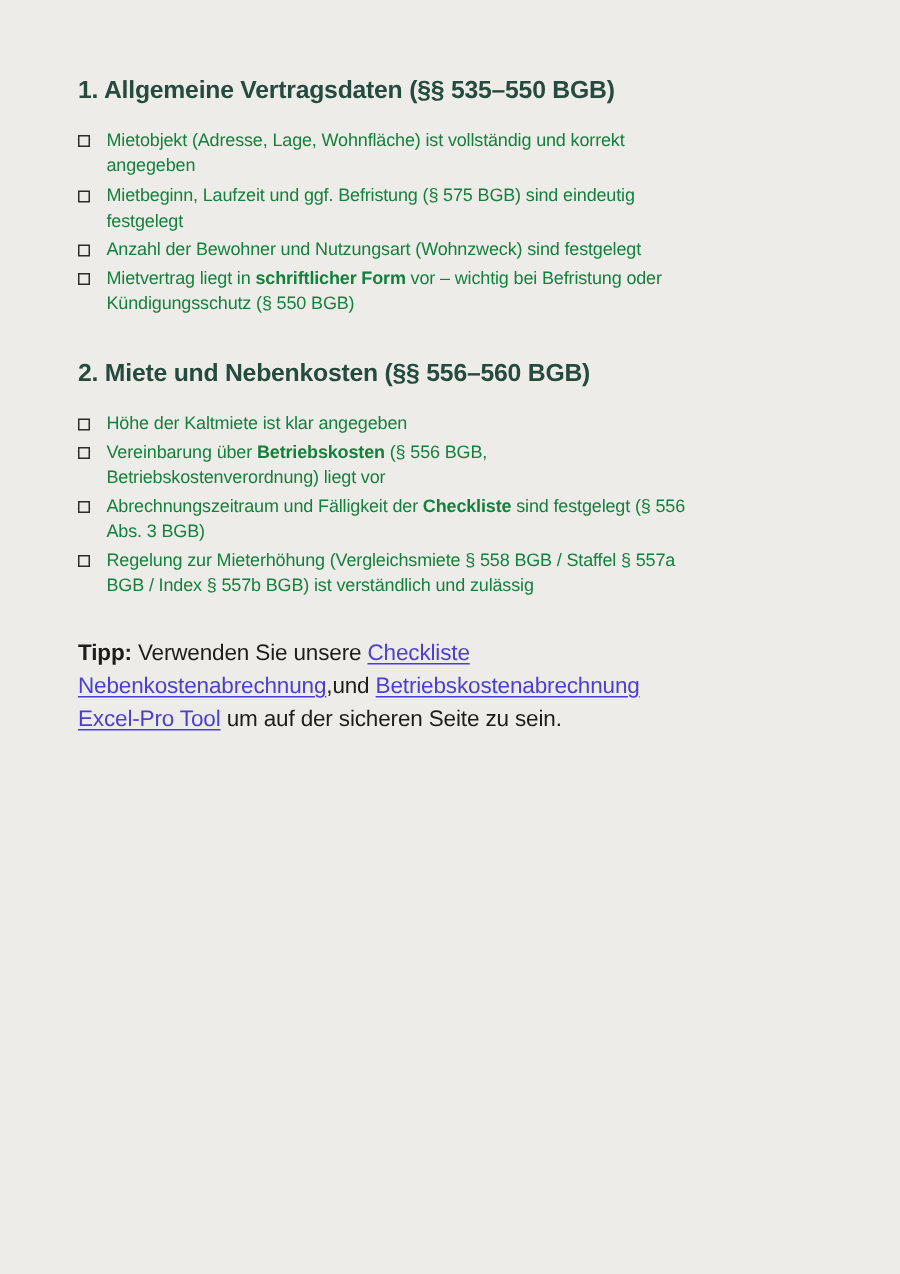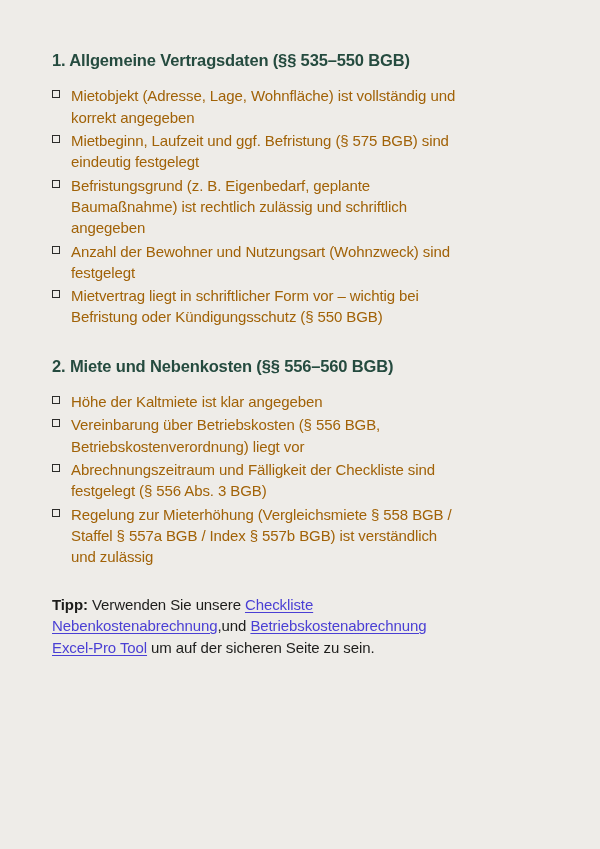--- a/index.html
+++ b/index.html
@@ -38,40 +38,40 @@
   }
   ul.checklist {
     list-style: none;
     margin: 0;
     padding: 0;
   }
   ul.checklist > li {
     position: relative;
     padding-left: 19px;
     margin-bottom: 2px;
-    font-size: 15px;
+    font-size: 12px;
     line-height: 1.42;
-    color: #a16207;
+    color: #15803d;
     letter-spacing: -0.1px;
   }
   ul.checklist > li .box {
     position: absolute;
     left: 0;
     top: 5px;
     width: 8px;
     height: 8px;
     border: 1px solid #2c2c2a;
     background: transparent;
     box-sizing: border-box;
   }
   .li-text {
     display: block;
   }
   .li-text b {
-    font-weight: normal;
+    font-weight: bold;
   }
   .tip {
     margin-top: 26px;
     font-size: 15px;
     line-height: 1.45;
     letter-spacing: -0.1px;
     color: #1d1d1b;
   }
   .tip .tip-label {
     font-weight: bold;
@@ -93,24 +93,20 @@
   <section class="section">
     <h2 class="section-heading">1. Allgemeine Vertragsdaten (§§ 535–550 BGB)</h2>
     <ul class="checklist">
         <li>
           <span class="box"></span>
           <span class="li-text">Mietobjekt (Adresse, Lage, Wohnfläche) ist vollständig und korrekt angegeben</span>
         </li>
         <li>
           <span class="box"></span>
           <span class="li-text">Mietbeginn, Laufzeit und ggf. Befristung (§ 575 BGB) sind eindeutig festgelegt</span>
-        </li>
-        <li>
-          <span class="box"></span>
-          <span class="li-text">Befristungsgrund (z. B. Eigenbedarf, geplante Baumaßnahme) ist rechtlich zulässig und schriftlich angegeben</span>
         </li>
         <li>
           <span class="box"></span>
           <span class="li-text">Anzahl der Bewohner und Nutzungsart (Wohnzweck) sind festgelegt</span>
         </li>
         <li>
           <span class="box"></span>
           <span class="li-text">Mietvertrag liegt in <b>schriftlicher Form</b> vor – wichtig bei Befristung oder Kündigungsschutz (§ 550 BGB)</span>
         </li>
       </ul>

